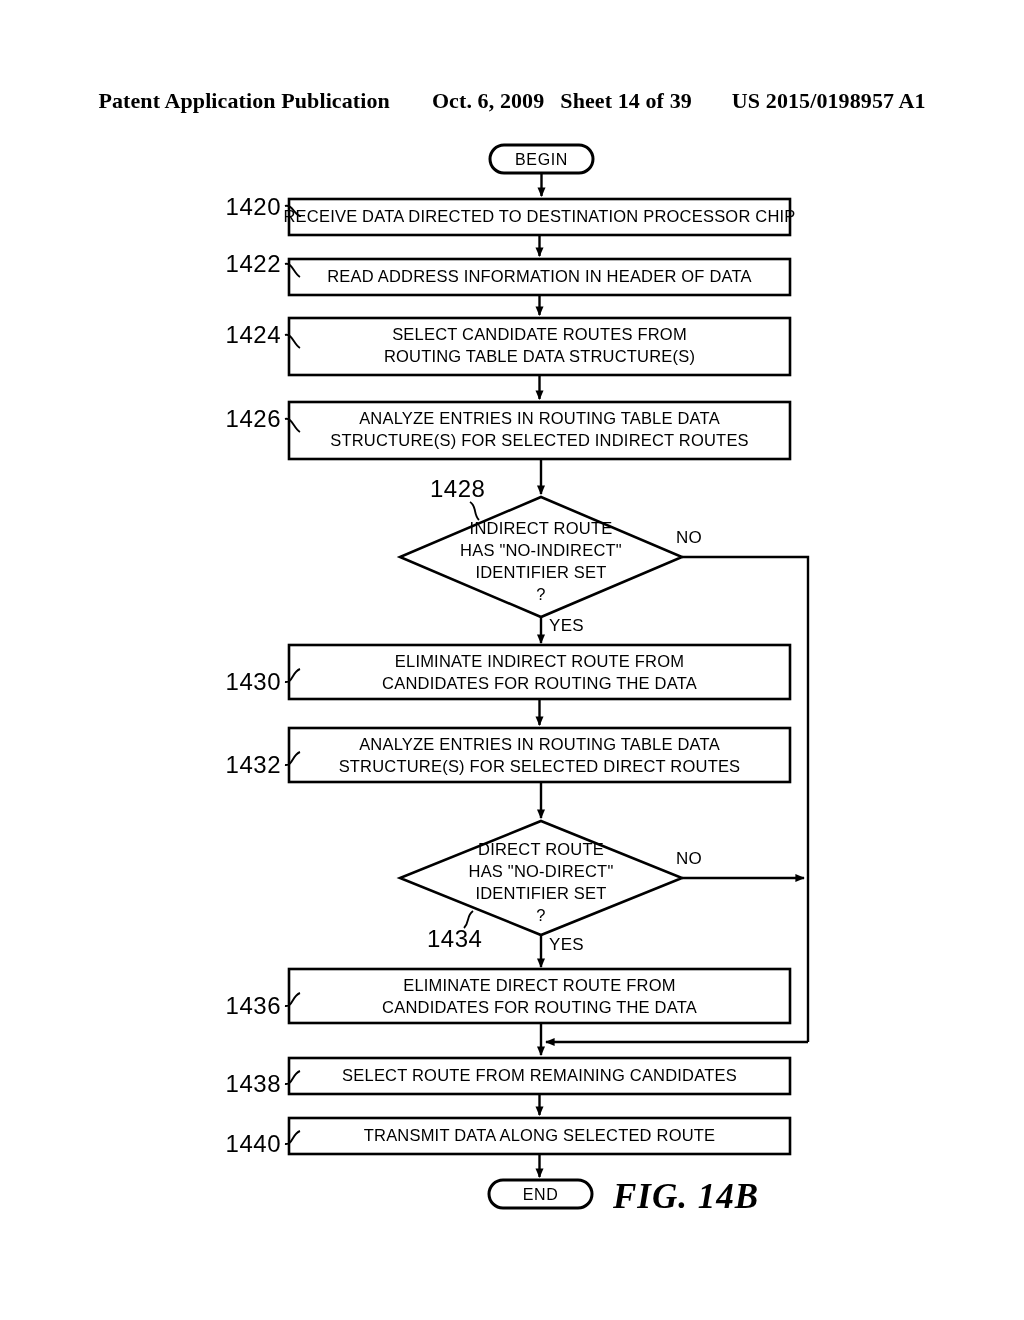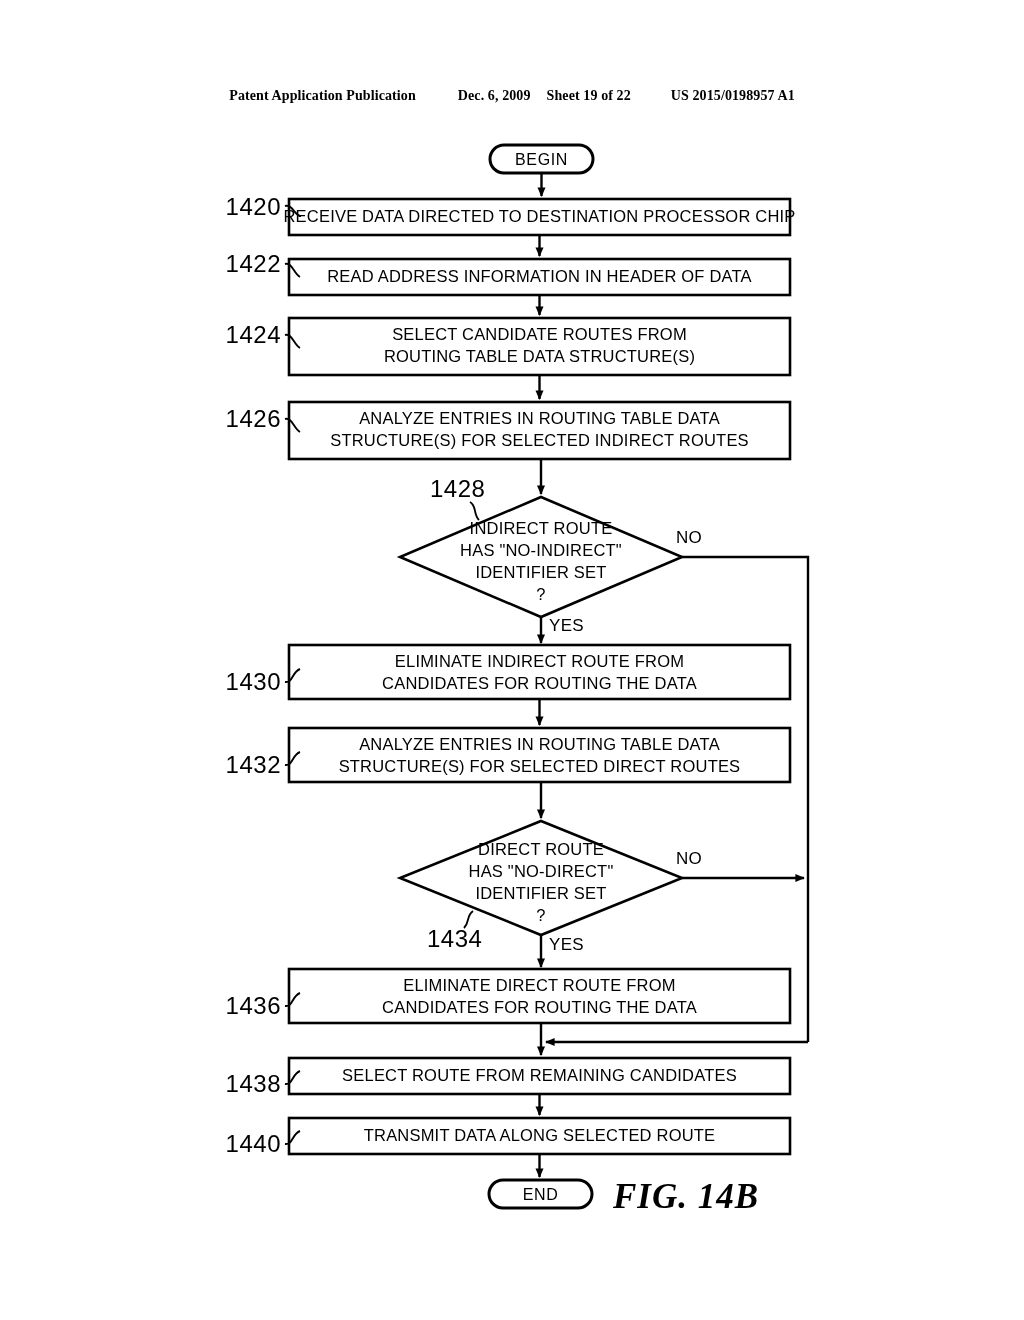--- a/index.html
+++ b/index.html
@@ -20,21 +20,21 @@
   .pub-header {
     position: absolute;
     top: 88px;
     left: 0;
     width: 1024px;
     display: flex;
     justify-content: center;
     align-items: baseline;
     font-family: "Liberation Serif", serif;
     font-weight: bold;
-    font-size: 14px;
+    font-size: 22px;
     letter-spacing: 0.1px;
     white-space: nowrap;
   }
   .pub-header .seg { display: inline-block; }
   .gap-wide { display: inline-block; width: 42px; }
   .gap-mid  { display: inline-block; width: 16px; }
   .gap-big  { display: inline-block; width: 40px; }
 
   
   #figure {
@@ -110,23 +110,23 @@
     stroke-width: 1.9;
     fill: none;
   }
 </style>
 </head>
 <body>
 
 <div class="pub-header">
   <span class="seg">Patent Application Publication</span>
   <span class="gap-wide"></span>
-  <span class="seg">Dec. 6, 2009</span>
+  <span class="seg">Oct. 6, 2009</span>
   <span class="gap-mid"></span>
-  <span class="seg">Sheet 19 of 22</span>
+  <span class="seg">Sheet 14 of 39</span>
   <span class="gap-big"></span>
   <span class="seg">US 2015/0198957 A1</span>
 </div>
 
 <svg id="figure" width="1024" height="1320" viewBox="0 0 1024 1320">
 
   <defs>
     <marker id="ah" markerWidth="11" markerHeight="11" refX="8.6" refY="4" orient="auto" markerUnits="userSpaceOnUse">
       <path d="M0,0 L9.5,4 L0,8 z" fill="#000000"></path>
     </marker>

